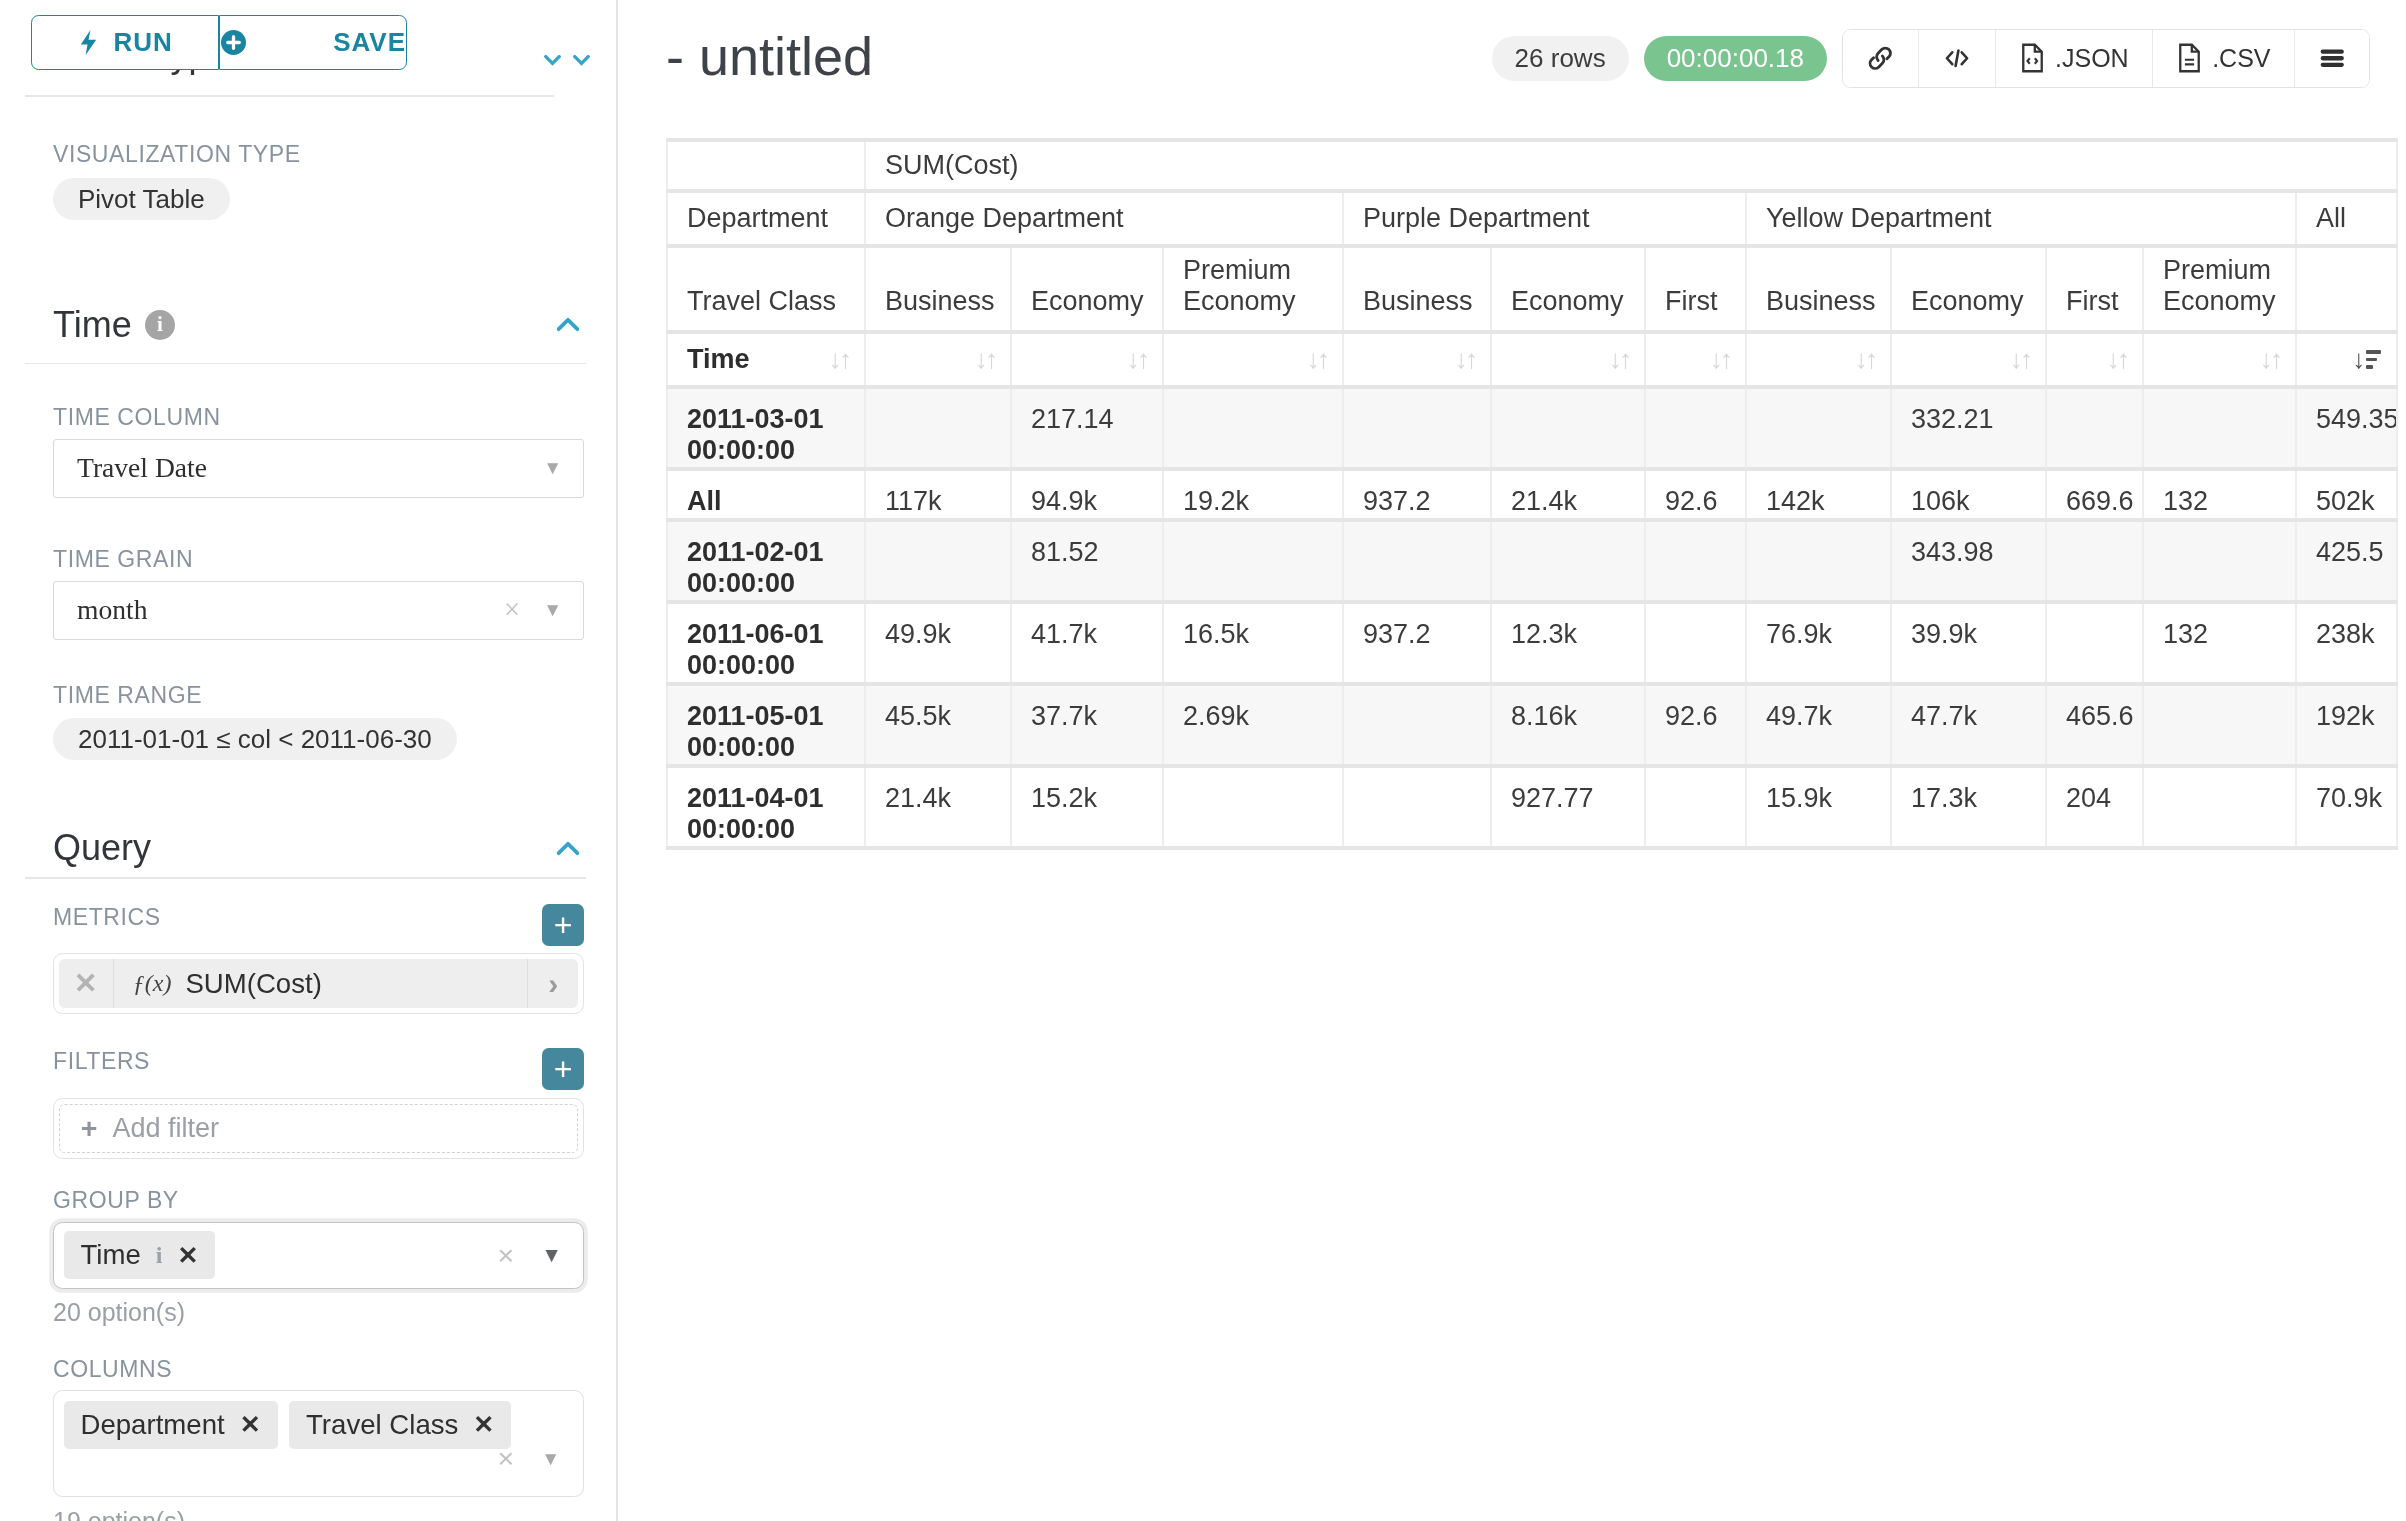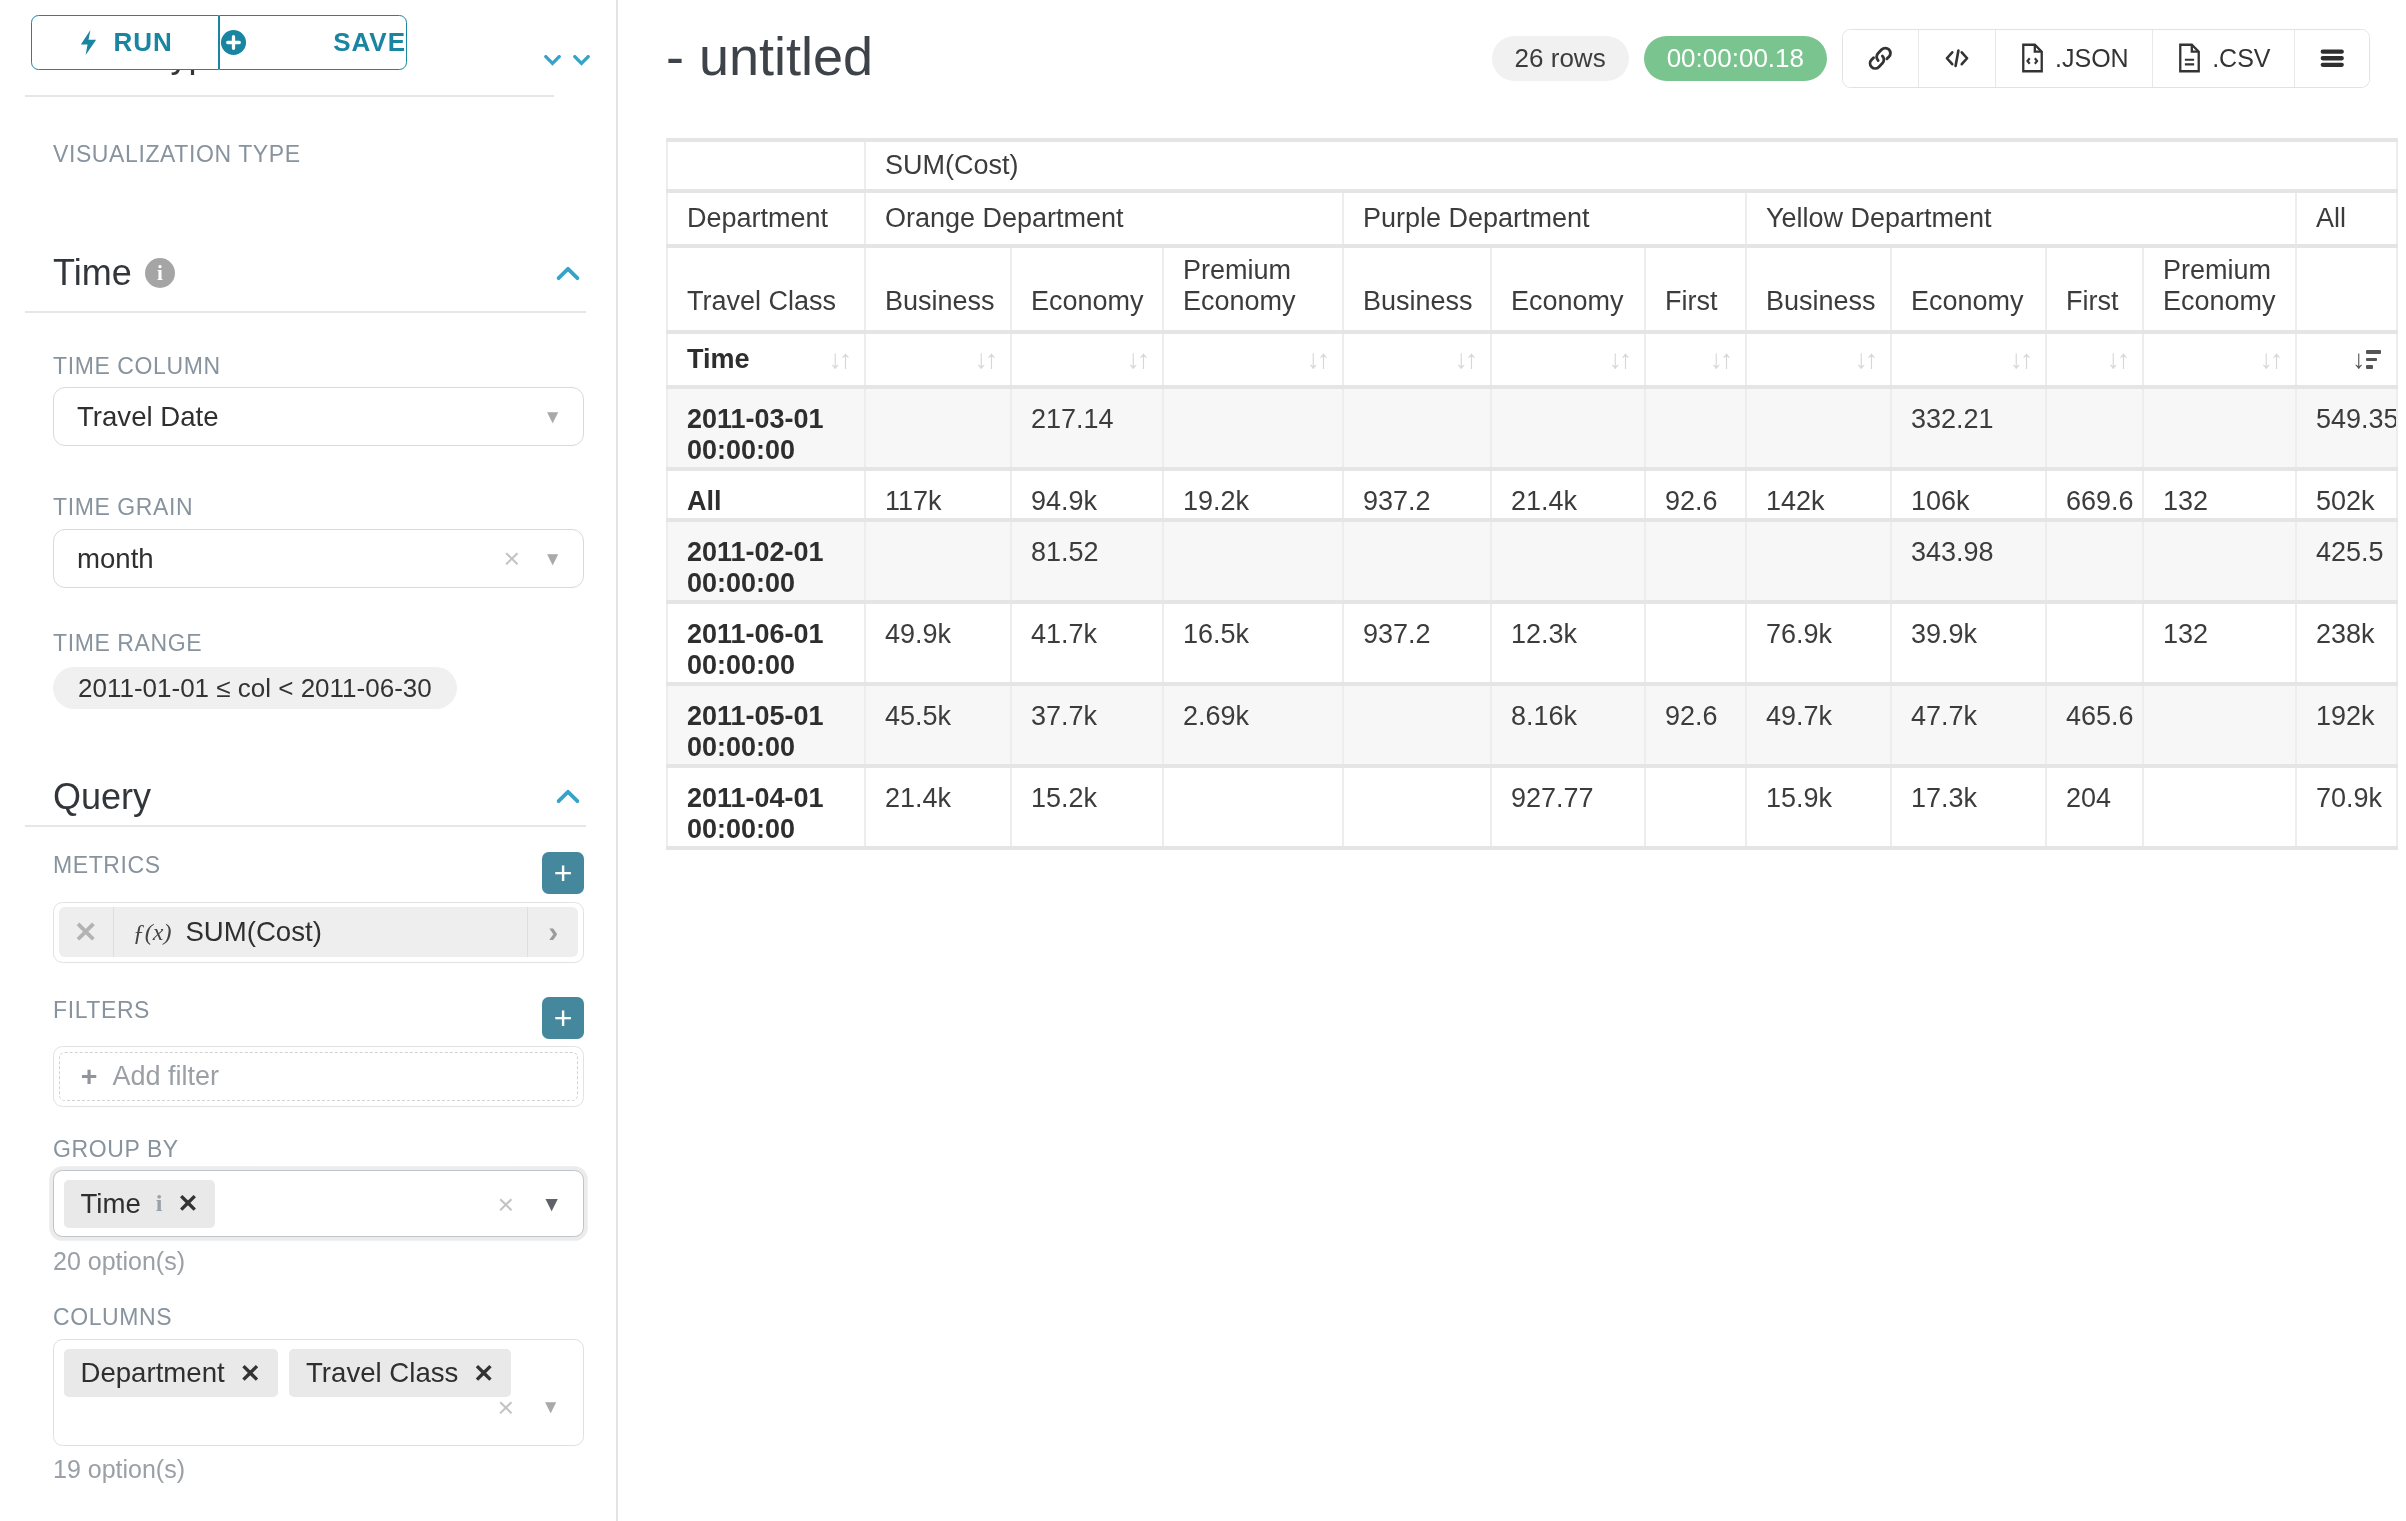--- a/index.html
+++ b/index.html
@@ -41,22 +41,22 @@
     line-height:42px; padding:0 25px; font-size:26px; color:#333; }
 
   .section-head { display:flex; align-items:center; margin-top:84px; }
   .section-head .title { font-size:36px; font-weight:500; color:#32363a; }
   .info-dot { width:30px; height:30px; border-radius:50%; background:#a5a5a5;
     color:#fff; font-size:21px; font-weight:700; display:inline-flex; align-items:center;
     justify-content:center; margin-left:13.3px; font-family:"Liberation Serif", serif; }
   .section-head .caret-up { margin-left:auto; color:var(--chevron); display:flex; }
   .section-divider { height:1.9px; background:#e6e6e6; margin:17px 0 0 -28.5px; width:561px; }
 
-  .select-box { margin-top:7.6px; height:59px; border:1.9px solid #d9d9d9; border-radius:12px;
-    display:flex; align-items:center; padding:0 21px 0 23px; background:#fff; }
+  .select-box { margin-top:7.6px; height:59px; border:1.9px solid #d9d9d9; border-radius:3px;
+    display:flex; align-items:center; padding:0 21px 0 23px; background:#fff;font-family:Liberation Serif, serif; }
   .select-box .val { font-size:27.6px; color:#2f2f2f; }
   .select-box .right { margin-left:auto; display:flex; align-items:center; gap:23px; }
   .x-thin { color:#c3c3c3; font-size:28.5px; line-height:1; }
   .caret-dn { color:#a9a9a9; font-size:19px; }
 
   .row-between { display:flex; justify-content:space-between; }
   .plus-btn { width:42px; height:42px; border-radius:6.7px; background:var(--plusbtn);
     color:#fff; font-size:32px; font-weight:400; display:flex; align-items:center;
     justify-content:center; cursor:pointer; line-height:1; }
 
@@ -159,20 +159,23 @@
           <circle cx="14" cy="14" r="13" fill="#1985a0"></circle>
           <path d="M14 8v12M8 14h12" stroke="#fff" stroke-width="3.4" stroke-linecap="round"></path>
         </svg>
       <span>SAVE</span>
     </button>
   </div>
   <div class="top-divider"></div>
 
   <div class="side-content">
     <div class="ctl-label">VISUALIZATION TYPE</div>
+    <div style="margin-top:9.5px;">
+      <span class="pill">Pivot Table</span>
+    </div>
 
     <div class="section-head">
       <span class="title">Time</span>
       <span class="info-dot">i</span>
       <span class="caret-up">
         <svg width="32" height="25" viewBox="0 0 34 26">
             <path d="M7 18 17 8l10 10" fill="none" stroke="#36a3c9" stroke-width="4" stroke-linecap="round" stroke-linejoin="round"></path>
           </svg>
       </span>
     </div>

